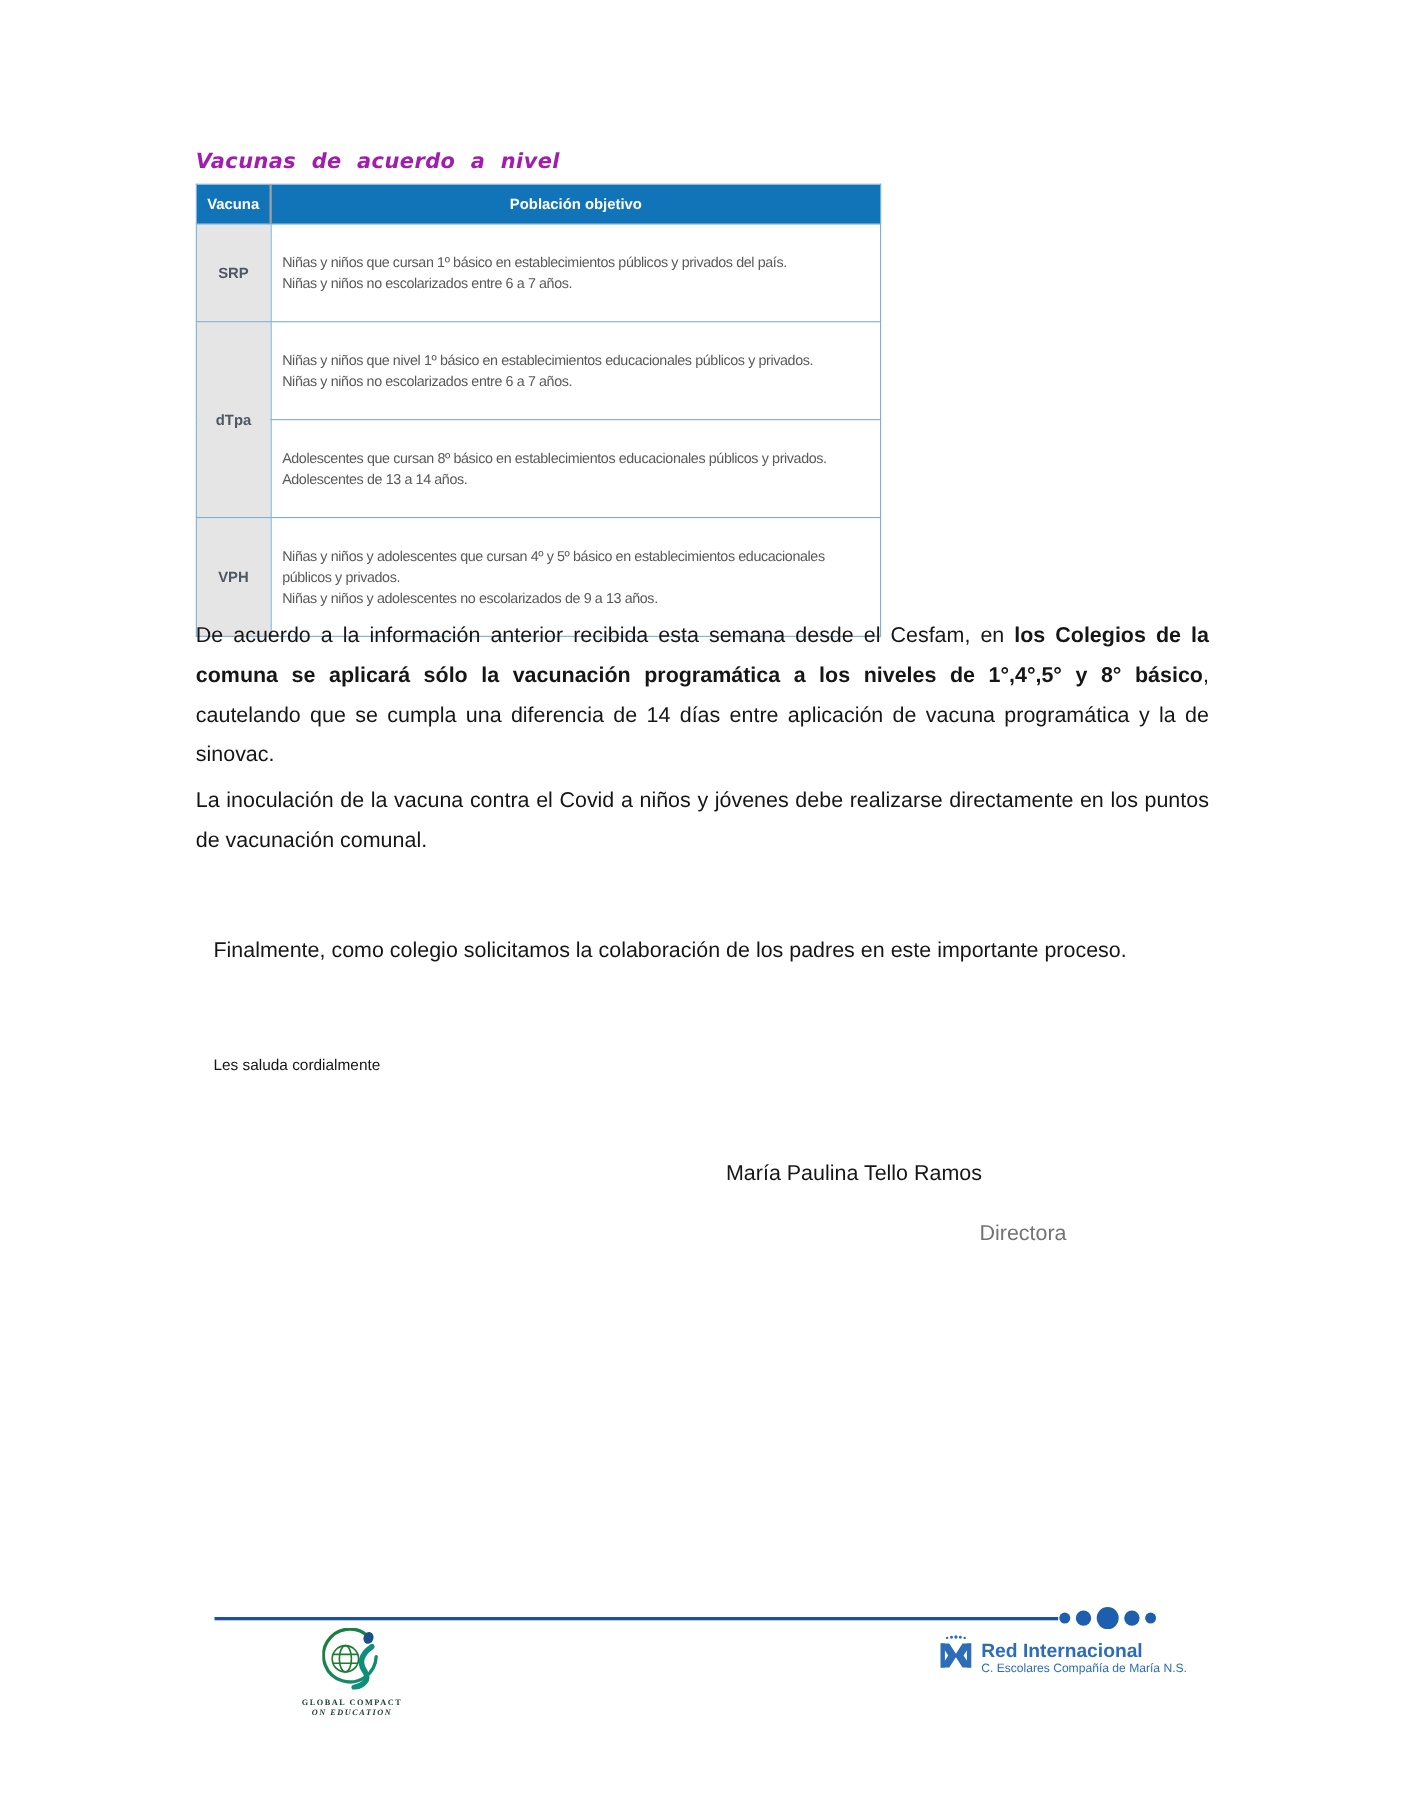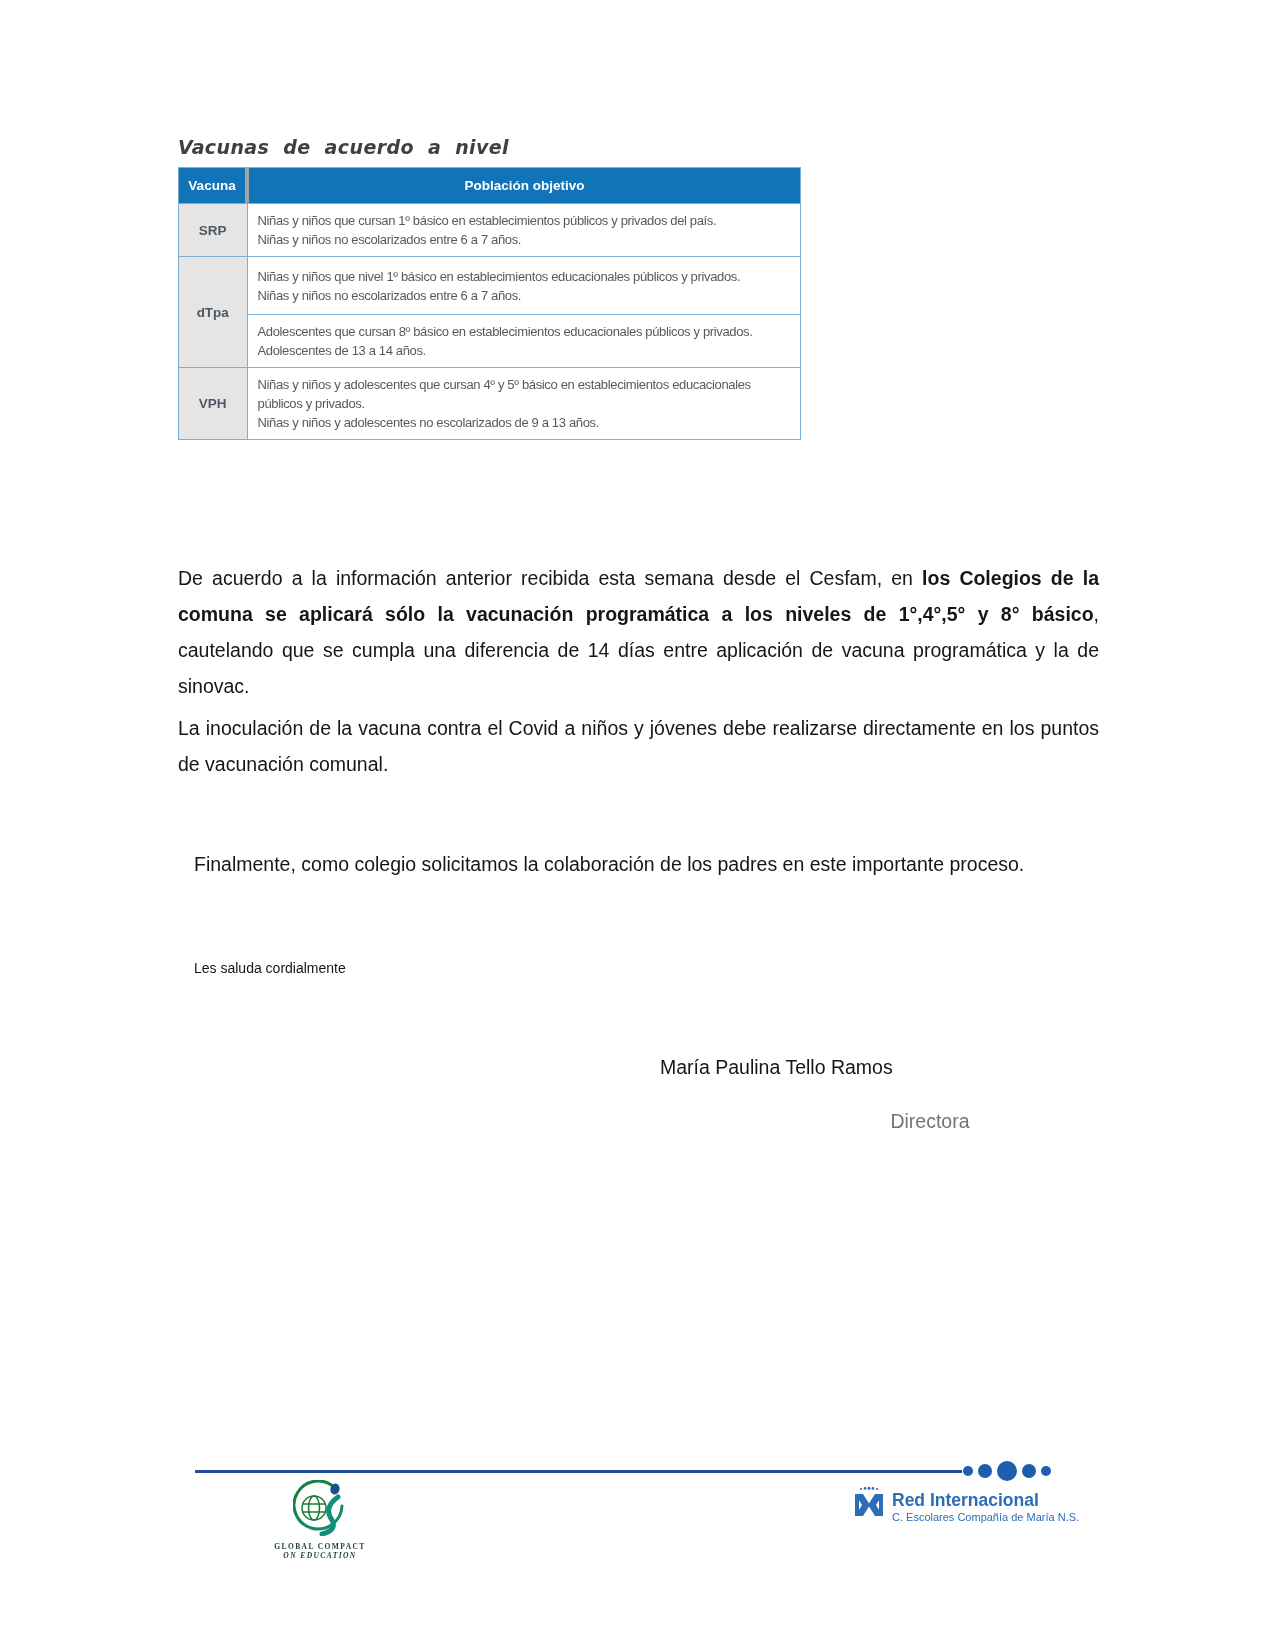--- a/index.html
+++ b/index.html
@@ -1,33 +1,33 @@
 <!DOCTYPE html>
 <html><head>
 <meta charset="utf-8">
 <style>
   html,body{margin:0;padding:0;background:#e8e8e8;}
   .page{position:relative;width:1275px;height:1650px;background:#ffffff;
         font-family:"Liberation Sans",sans-serif;overflow:hidden;margin:0 auto;}
 
   
   .doc-title{position:absolute;left:178px;top:136px;font-size:19px;font-style:italic;
-             font-weight:bold;color:#404040;word-spacing:7px;letter-spacing:.4px;
+             font-weight:bold;color:#a21caf;word-spacing:7px;letter-spacing:.4px;
              font-family:"DejaVu Sans",sans-serif;}
 
   
   .vtable{position:absolute;left:178px;top:167px;width:623px;border-collapse:collapse;
           font-size:13px;color:#595959;letter-spacing:-0.35px;}
   .vtable th,.vtable td{border:1px solid #7cafd7;vertical-align:middle;}
   .vtable th{background:#1173b8;color:#ffffff;font-weight:bold;height:33px;font-size:13.5px;
              letter-spacing:0;}
-  .vtable th.c1{width:64px;border-right:4px solid #a3a3a3;}
+  .vtable th.c1{width:64px;border-right:2px solid #a3a3a3;}
   .vtable td.lbl{background:#e5e5e5;text-align:center;font-weight:bold;color:#4f5862;
                  width:64px;font-size:13.5px;letter-spacing:0;}
-  .vtable td.cell{padding:7px 10px;line-height:19px;background:#ffffff;}
+  .vtable td.cell{padding:25px 10px;line-height:19px;background:#ffffff;}
   .r-srp{height:51px;} .r-dtpa1{height:58px;} .r-dtpa2{height:51px;} .r-vph{height:52px;}
 
   
   .para{position:absolute;left:178px;width:921px;font-size:19.5px;line-height:36px;
         color:#161616;text-align:justify;}
   .p1{top:540px;} .p2{top:690px;} .p3{top:826px;text-indent:16px;}
   .bold-run{font-weight:bold;}
   .closing{position:absolute;left:194px;top:960px;font-size:14px;color:#161616;}
   .sig-name{position:absolute;left:660px;top:1056px;width:540px;text-align:left;
             font-size:19.5px;color:#161616;}

